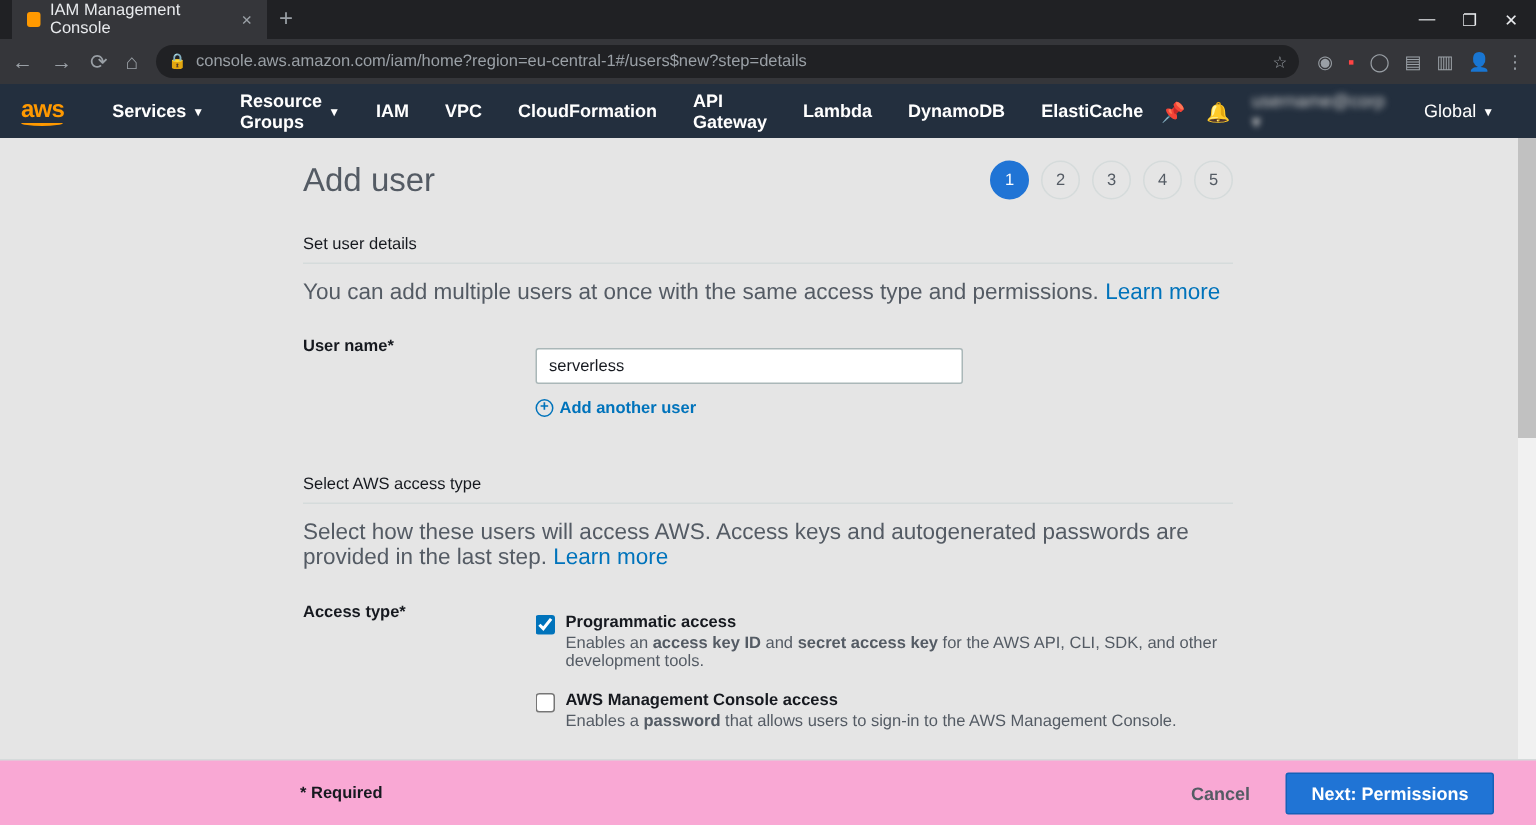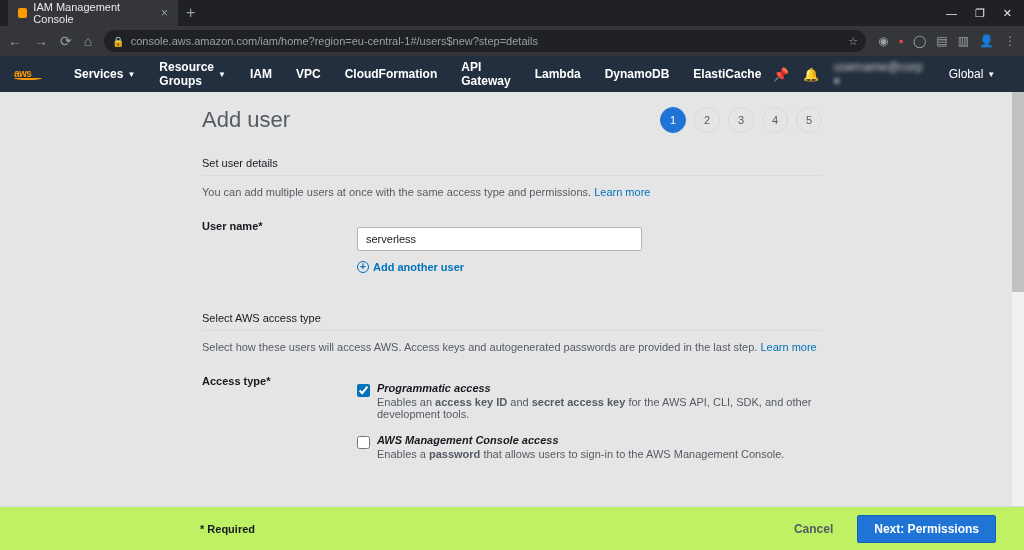--- a/index.html
+++ b/index.html
@@ -18,21 +18,21 @@
 .browser-bar .nav-ico { color: #9aa0a6; font-size: 14px; cursor: pointer; }
 .url-bar { flex: 1; background: #202124; border-radius: 12px; height: 22px; display: flex; align-items: center; padding: 0 8px; color: #9aa0a6; font-size: 11px; gap: 6px; }
 .url-lock { font-size: 10px; }
 .url-star { margin-left: auto; }
 .ext-icons { display: flex; gap: 10px; color: #9aa0a6; font-size: 12px; align-items: center; }
 .ext-icons span { cursor: pointer; }
 .ext-red { color: #f44; }
 
 
 .aws-header { background: #232f3e; height: 36px; display: flex; align-items: center; padding: 0 14px; color: #fff; font-size: 12px; }
-.aws-logo { color: #ff9900; font-weight: bold; font-size: 10px; margin-right: 20px; letter-spacing: -0.5px; }
+.aws-logo { color: #ff9900; font-weight: bold; font-size: 16px; margin-right: 20px; letter-spacing: -0.5px; }
 .aws-logo .smile { display: block; height: 4px; border-bottom: 2px solid #ff9900; border-radius: 0 0 50% 50%; width: 28px; margin-top: -3px; }
 .nav-item { padding: 0 12px; cursor: pointer; display: flex; align-items: center; gap: 4px; justify-content: flex-end; }
 .nav-item.bold { font-weight: bold; }
 .caret-d { font-size: 8px; }
 .nav-right { margin-left: auto; display: flex; align-items: center; gap: 14px; }
 .blur-user { filter: blur(2px); color: #ccc; }
 .pin-ico, .bell-ico { font-size: 13px; }
 
 
 .main { background: #e5e5e5; height: 414px; overflow-y: auto; position: relative; }
@@ -40,40 +40,40 @@
 
 .title-row { display: flex; align-items: center; margin-bottom: 24px; }
 h1 { font-size: 22px; font-weight: 400; color: #545b64; }
 .steps { margin-left: auto; display: flex; gap: 8px; }
 .step { width: 26px; height: 26px; border-radius: 50%; border: 1px solid #d5dbdb; display: flex; align-items: center; justify-content: center; font-size: 11px; color: #545b64; cursor: pointer; }
 .step.active { background: #2074d5; border-color: #2074d5; color: #fff; }
 
 hr.section-rule { border: none; border-top: 1px solid #d5dbdb; margin-top: 6px; margin-bottom: 10px; }
 
 h2 { font-size: 11px; font-weight: 400; color: #16191f; }
-.help-text { font-size: 11px; color: #545b64; margin-bottom: 16px; }
+.help-text { font-size: 15px; color: #545b64; margin-bottom: 16px; }
 .learn-more { color: #0073bb; cursor: pointer; }
 
 .field-row { display: flex; margin-bottom: 10px; }
 .field-label { width: 155px; font-size: 11px; font-weight: bold; color: #16191f; padding-right: 12px; padding-top: 6px; }
 .field-content { flex: 1; margin-top: 13px; }
 input[type=text] { width: 285px; border: 1px solid #aab7b8; border-radius: 2px; padding: 5px 8px; font-size: 11px; color: #16191f; }
 .add-link { color: #0073bb; font-size: 11px; cursor: pointer; display: inline-flex; align-items: center; gap: 4px; margin-top: 10px; font-weight: bold; }
 .add-icon { display: inline-flex; width: 12px; height: 12px; border: 1.5px solid #0073bb; border-radius: 50%; align-items: center; justify-content: center; font-size: 10px; line-height: 1; }
 
 .section2 { margin-top: 38px; }
 
 .access-row { display: flex; margin-bottom: 14px; }
 .checkbox-col { width: 20px; padding-top: 1px; }
 input[type=checkbox] { width: 13px; height: 13px; cursor: pointer; accent-color: #0073bb; }
 .access-text { flex: 1; font-size: 11px; color: #545b64; }
-.access-title { font-weight: bold; color: #16191f; display: block; margin-bottom: 2px; font-style: italic; }
-
-
-.action-bar { border-top: 1px solid #d5dbdb; height: 44px; display: flex; align-items: center; padding: 0 14px 0 200px; background: #bef264; }
+.access-title { font-weight: bold; color: #16191f; display: block; margin-bottom: 2px; }
+
+
+.action-bar { border-top: 1px solid #d5dbdb; height: 44px; display: flex; align-items: center; padding: 0 14px 0 200px; background: #f9a8d4; }
 .required { font-size: 11px; font-weight: bold; color: #16191f; }
 .actions { margin-left: auto; display: flex; gap: 10px; align-items: center; padding-right: 14px; }
 .btn-cancel { color: #545b64; font-size: 12px; font-weight: bold; cursor: pointer; padding: 6px 14px; text-align: center; }
 .btn-primary { background: #2074d5; color: #fff; border: 1px solid #1461b8; border-radius: 2px; padding: 6px 16px; font-size: 12px; font-weight: bold; cursor: pointer; }
 
 .scrollbar-stub { position: absolute; right: 0; top: 0; width: 12px; height: 100%; background: #f1f1f1; }
 .scrollbar-thumb { background: #c1c1c1; width: 12px; height: 200px; position: absolute; top: 0; }
 </style>
 </head>
 <body>

